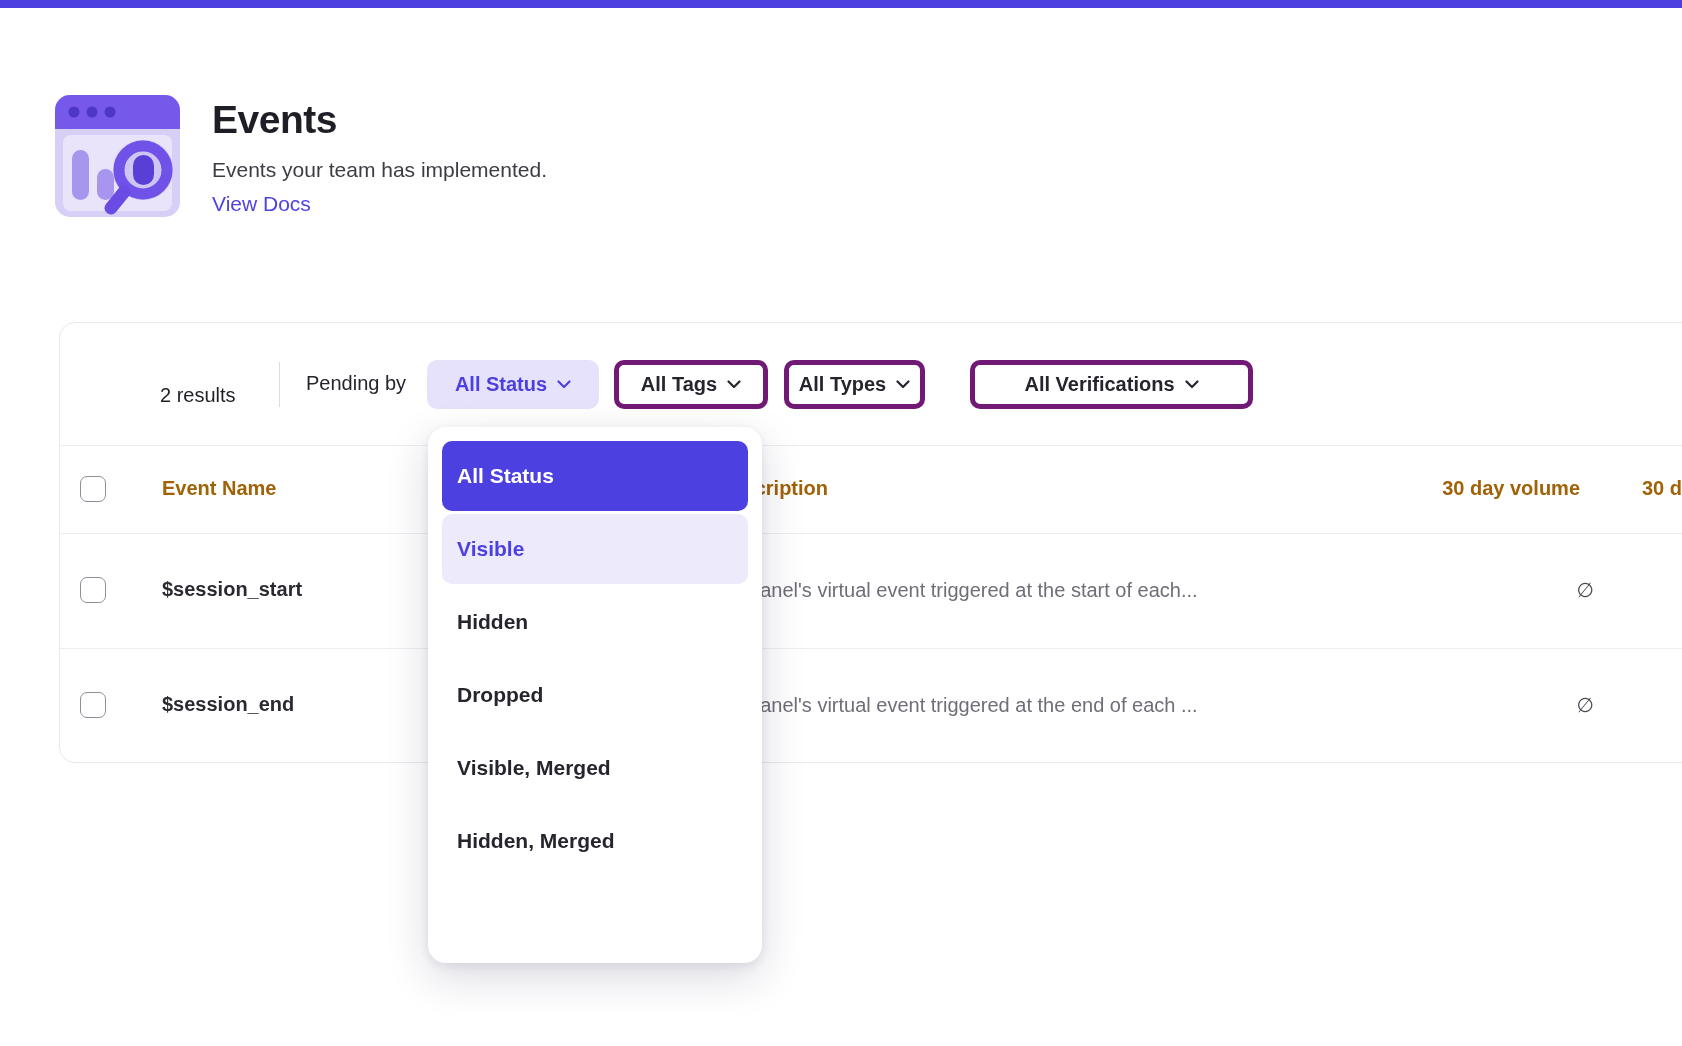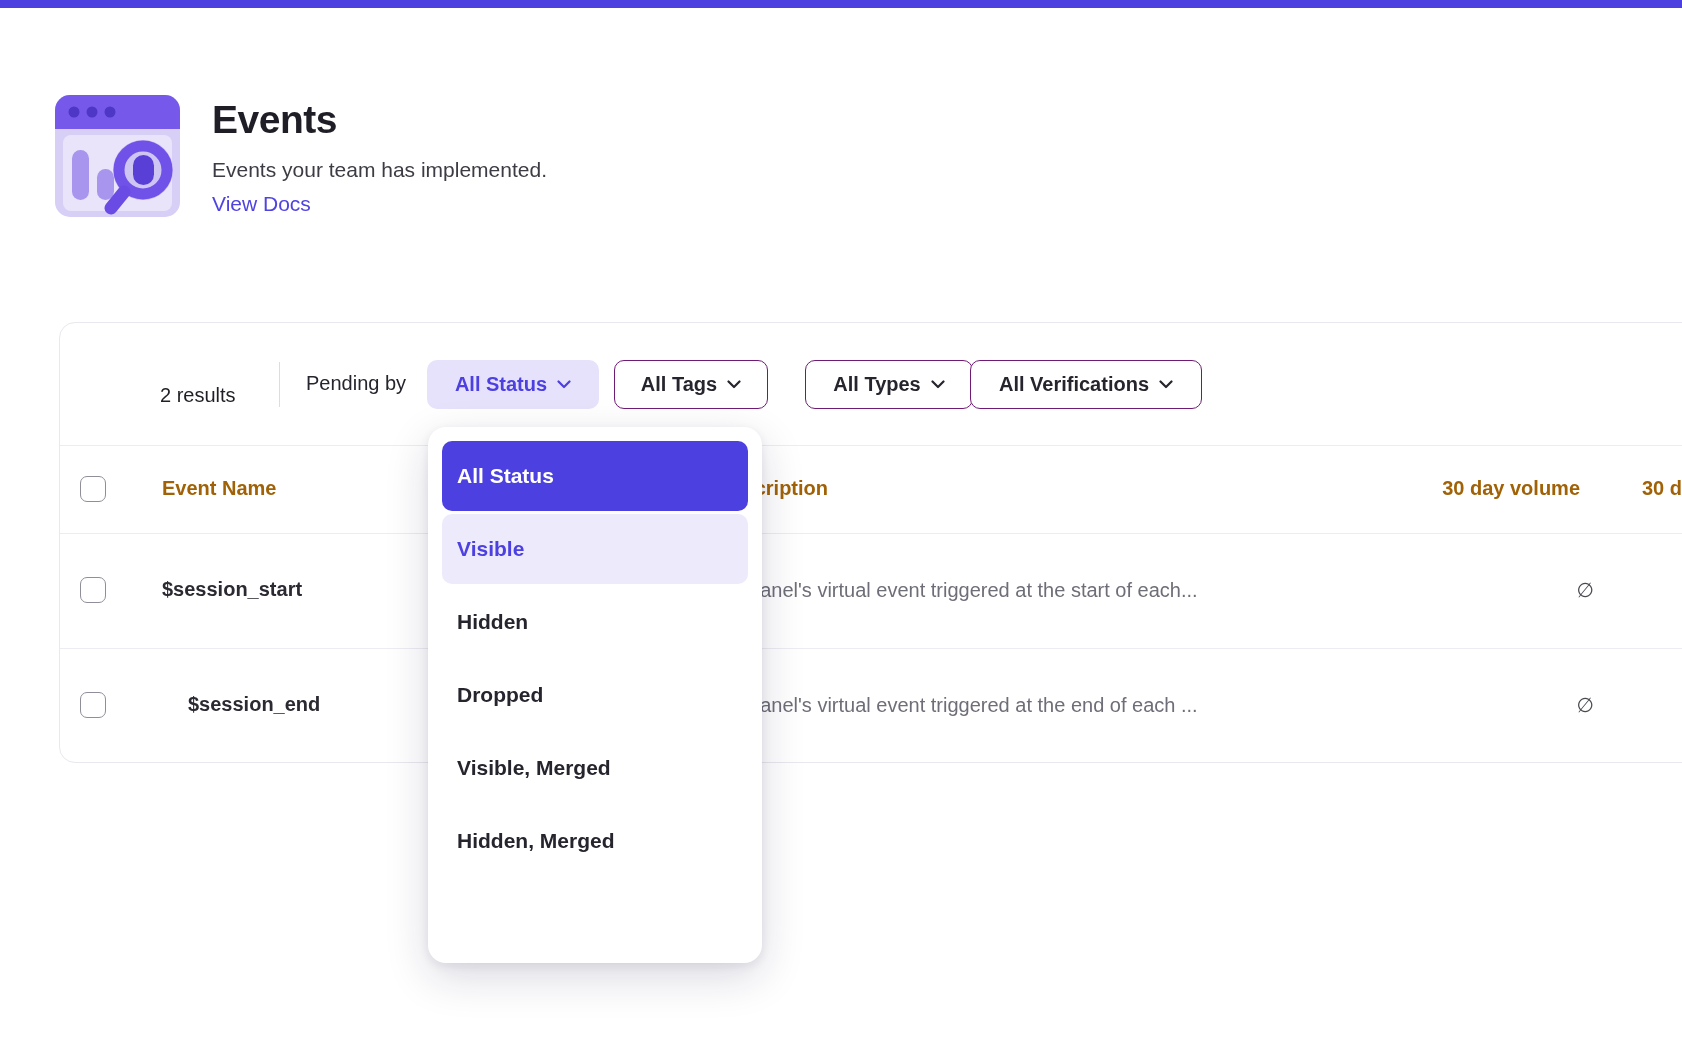--- a/index.html
+++ b/index.html
@@ -19,45 +19,45 @@
   
   .card { position:absolute; left:59px; top:322px; width:1660px; height:441px;
           background:#fff; border:1px solid #e8e8ee; border-radius:16px; }
 
   
   .toolbar-results { position:absolute; left:160px; top:384px; font-size:20px; font-weight:500; color:#201f26; }
   .toolbar-divider { position:absolute; left:279px; top:362px; width:1px; height:45px; background:#dcdce2; }
   .filter-by { position:absolute; left:306px; top:372px; font-size:20px; font-weight:500; color:#26252e; }
   .fbtn { position:absolute; top:360px; height:49px; display:flex; align-items:center; justify-content:center;
           gap:10px; border-radius:10px; font-size:20px; font-weight:600; color:#26252e;
-          background:#fff; border:1px solid #701a75; cursor:pointer; }
+          background:#fff; border:5px solid #701a75; cursor:pointer; }
   .fbtn.active { background:#e6e2fb; color:#4c40e0; border:none; }
   #fbtn-status { left:427px; width:172px; }
   #fbtn-tags { left:614px; width:154px; }
-  #fbtn-types { left:784px; width:168px;margin-left:21px; }
-  #fbtn-verifications { left:970px; width:232px; }
+  #fbtn-types { left:784px; width:141px; }
+  #fbtn-verifications { left:970px; width:283px; }
   .chev { flex:0 0 auto; }
 
   
   .hline { position:absolute; left:60px; width:1622px; height:1px; background:#ececf2; }
   #line-toolbar { top:445px; }
   #line-header { top:533px; }
   #line-row1 { top:648px; }
   .checkbox { position:absolute; left:80px; width:26px; height:26px; border:1.5px solid #8f8f99;
               border-radius:7px; background:#fff; cursor:pointer; }
   .th { position:absolute; font-size:20px; font-weight:700; color:#a16207; white-space:nowrap; }
   #th-name { left:162px; top:477px; }
   #th-desc { left:718px; top:477px; }
   #th-volume { right:102px; top:477px; }
   #th-users { left:1642px; top:477px; }
   .cell-name { position:absolute; left:162px; font-size:20px; font-weight:700; color:#2b2a32; white-space:nowrap; }
   .cell-desc { position:absolute; left:718px; font-size:20px; color:#6e6e78; white-space:nowrap; }
   .cell-vol { position:absolute; font-size:20px; color:#4a4a52; white-space:nowrap; }
   #r1-check { top:577px; } #r1-name { top:578px; } #r1-desc { top:579px; } #r1-vol { right:88px; top:578px; }
-  #r2-check { top:692px; } #r2-name { top:693px;margin-left:26px; } #r2-desc { top:694px; } #r2-vol { right:88px; top:693px; }
+  #r2-check { top:692px; } #r2-name { top:693px; } #r2-desc { top:694px; } #r2-vol { right:88px; top:693px; }
 
   
   .menu { position:absolute; left:428px; top:427px; width:334px; height:536px; z-index:10;
           background:#fff; border-radius:18px; padding:14px;
           box-shadow:0 14px 44px rgba(26,20,70,0.16), 0 3px 10px rgba(26,20,70,0.08);
           display:flex; flex-direction:column; gap:3px; }
   .menu-item { flex:0 0 70px; height:70px; display:flex; align-items:center; padding-left:15px;
                border-radius:10px; font-size:21px; font-weight:600; color:#26252e; cursor:pointer; }
   .menu-item.selected { background:#4c40e0; color:#ffffff; }
   .menu-item.highlighted { background:#edeafb; color:#4c40e0; }

